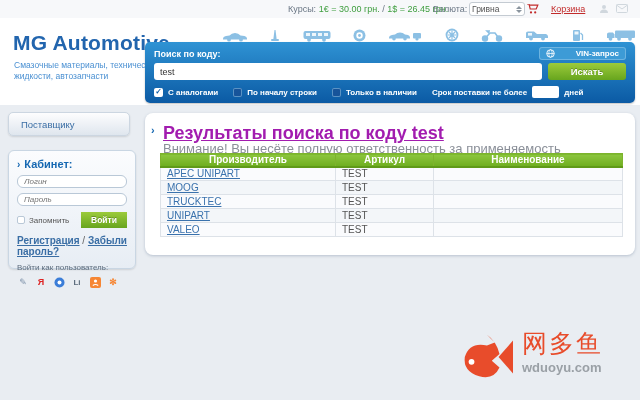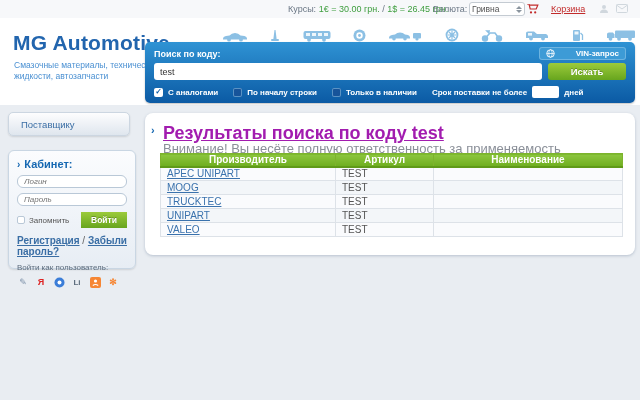--- a/index.html
+++ b/index.html
@@ -315,14 +315,25 @@
         </tr>
         <tr class="even">
           <td><a>VALEO</a></td>
           <td>TEST</td>
           <td></td>
         </tr>
       </tbody>
     </table>
   </div>
 
+  <div class="wm">
+    <svg width="56" height="54" viewBox="0 0 58 56">
+      <path d="M30 5 L38 13 30 16 Q12 12 7 28 Q5 43 22 48 Q37 52 43 39 L35 32 43 25 Q40 12 30 5 Z" fill="#e84c2b"></path>
+      <circle cx="14" cy="33" r="3" fill="#fff"></circle>
+      <path d="M57 11 L57 45 L42 28 Z" fill="#e84c2b"></path>
+    </svg>
+    <div class="wm-text">
+      <div class="brand">网多鱼</div>
+      <div class="domain">wduoyu.com</div>
+    </div>
+  </div>
 
 </div>
 
 </body></html>

